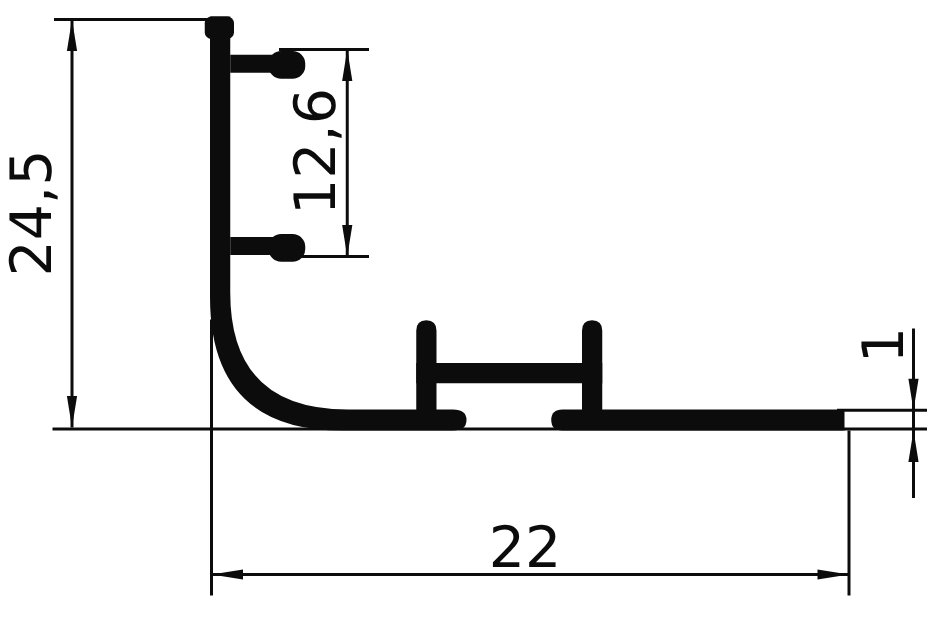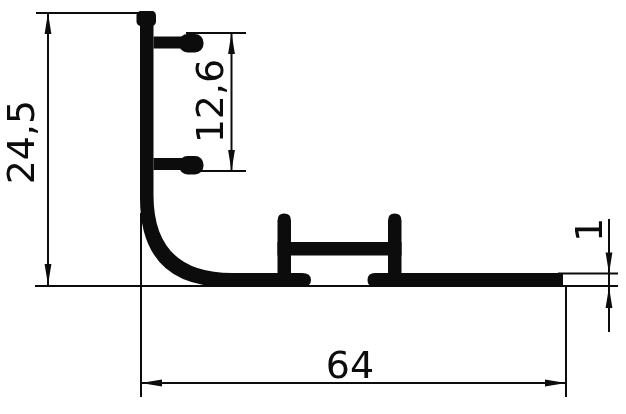--- a/index.html
+++ b/index.html
@@ -76,15 +76,15 @@
       <polygon points="566,383 545,379.6 545,386.4"></polygon>
     </g>
   </svg>
 
   <div class="dim-label rot" style="left:-29px; top:122px; width:100px; height:40px;">24,5</div>
 
   <div class="dim-label rot" style="left:155px; top:81px; width:110px; height:40px;">12,6</div>
 
   <div class="dim-label rot" style="left:569px; top:210px; width:40px; height:40px;">1</div>
 
-  <div class="dim-label" style="left:300px; top:345px; width:100px; height:40px;">64</div>
+  <div class="dim-label" style="left:300px; top:345px; width:100px; height:40px;">22</div>
 
 </div>
 
 </body></html>

